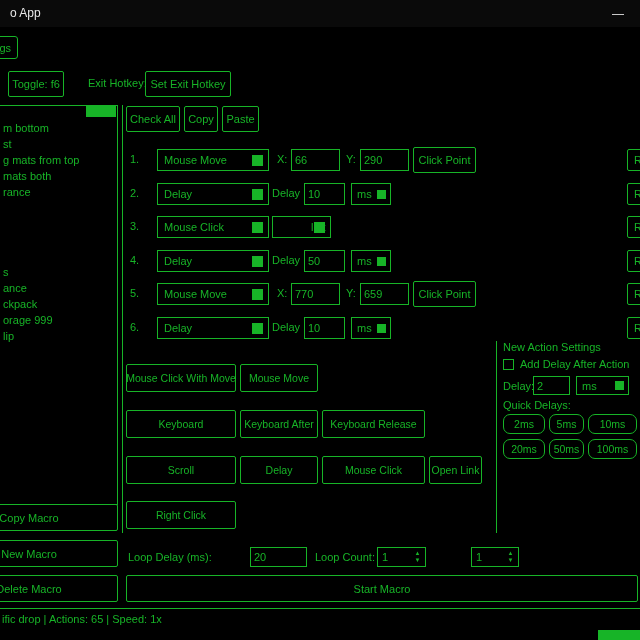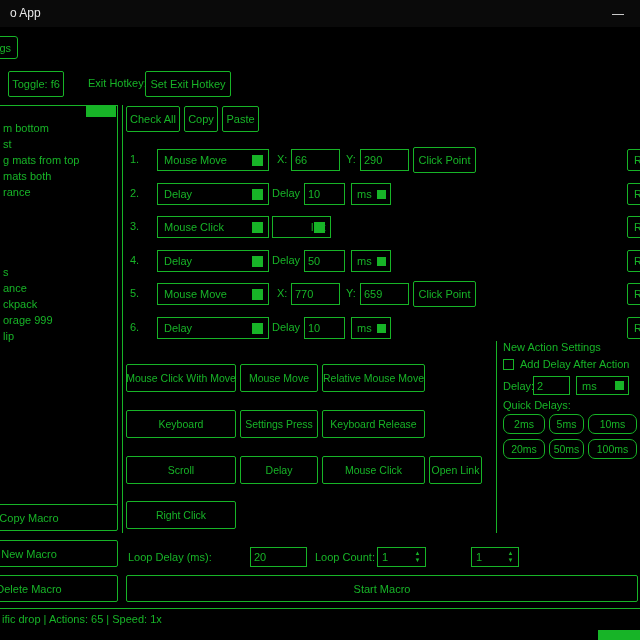--- a/index.html
+++ b/index.html
@@ -200,24 +200,23 @@
     <input class="inp" style="left: 304px; top: 0px; width: 41px; height: 22px;" value="10">
     <div class="dd" style="left:351px;width:40px;">
       <span class="ddlbl" style="padding-left:5px;">ms</span>
       <span class="sq small"></span>
     </div>
     <div class="btn remove-btn">Remove</div>
   </div>
 
   <div class="btn addbtn" style="left:126px;top:364px;width:110px;">Mouse Click With Move</div>
   <div class="btn addbtn" style="left:240px;top:364px;width:78px;">Mouse Move</div>
-  <div class="btn addbtn" style="left:322px;top:364px;width:103px;">Relative Mouse Move</div>
 
   <div class="btn addbtn" style="left:126px;top:410px;width:110px;">Keyboard</div>
-  <div class="btn addbtn" style="left:240px;top:410px;width:78px;">Settings Press</div>
+  <div class="btn addbtn" style="left:240px;top:410px;width:78px;">Keyboard After</div>
   <div class="btn addbtn" style="left:322px;top:410px;width:103px;">Keyboard Release</div>
 
   <div class="btn addbtn" style="left:126px;top:456px;width:110px;">Scroll</div>
   <div class="btn addbtn" style="left:240px;top:456px;width:78px;">Delay</div>
   <div class="btn addbtn" style="left:322px;top:456px;width:103px;">Mouse Click</div>
   <div class="btn addbtn" style="left:429px;top:456px;width:53px;">Open Link</div>
 
   <div class="btn addbtn" style="left:126px;top:501px;width:110px;">Right Click</div>
 
   <span class="lbl" style="left:503px;top:341px;">New Action Settings</span>

